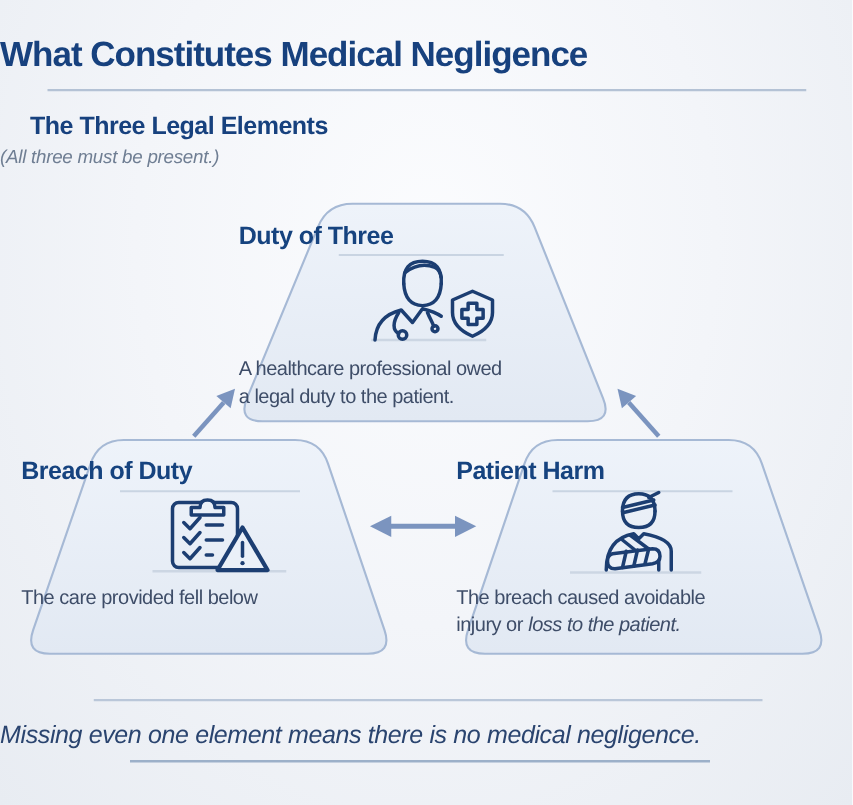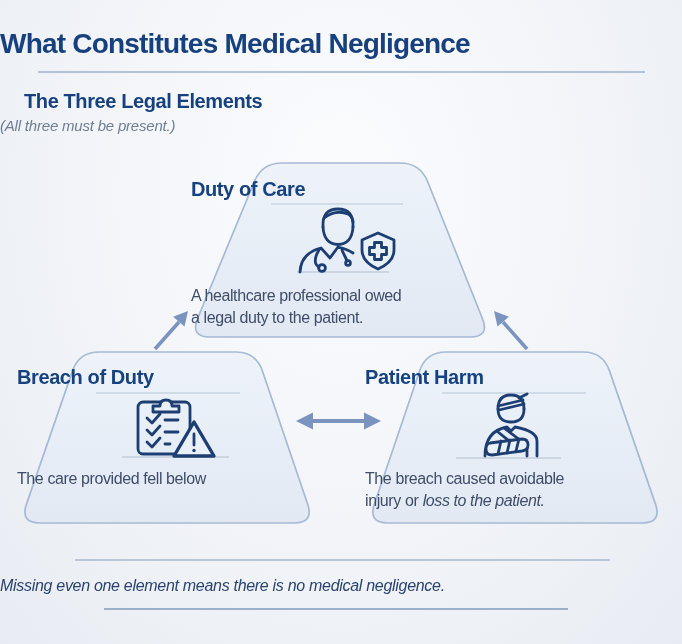--- a/index.html
+++ b/index.html
@@ -31,21 +31,21 @@
   .card-body {
     width:300px; font-size:16px; line-height:21.5px; color:#3e4d68; letter-spacing:-0.4px;
   }
   .cb-duty   { left:191px; top:285px; }
   .cb-breach { left:17px;  top:468px; }
   .cb-harm   { left:365px; top:468px; }
   .it { font-style:italic; }
   .gap { margin-left:0.27em; }
   .footer-note {
     left:0; width:682px; top:577px;
-    font-size:16px; font-style:italic; color:#2a446f; letter-spacing:-0.3px;
+    font-size:20px; font-style:italic; color:#2a446f; letter-spacing:-0.3px;
   }
 </style>
 </head>
 <body>
 
 <div class="stage">
 
   <svg width="682" height="644" viewBox="0 0 682 644">
     <defs>
       <linearGradient id="cardGrad" x1="0" y1="0" x2="0" y2="1">
@@ -124,21 +124,21 @@
       <path d="M 24,48 L 21,61"></path>
         <path d="M 33,47 L 30,60"></path>
         <path d="M 42,46 L 39,58"></path>
     </g>
   </svg>
 
   <div class="txt title">What Constitutes Medical Negligence</div>
   <div class="txt subtitle">The Three Legal Elements</div>
   <div class="txt note">(All three must be present.)</div>
 
-  <div class="txt card-title ct-duty">Duty of Care</div>
+  <div class="txt card-title ct-duty">Duty of Three</div>
   <div class="txt card-body cb-duty">
     <div>A healthcare professional owed</div>
     <div>a legal duty to the patient.</div>
   </div>
 
   <div class="txt card-title ct-breach">Breach of Duty</div>
   <div class="txt card-body cb-breach">
     <div>The care provided fell below</div>
   </div>
 

